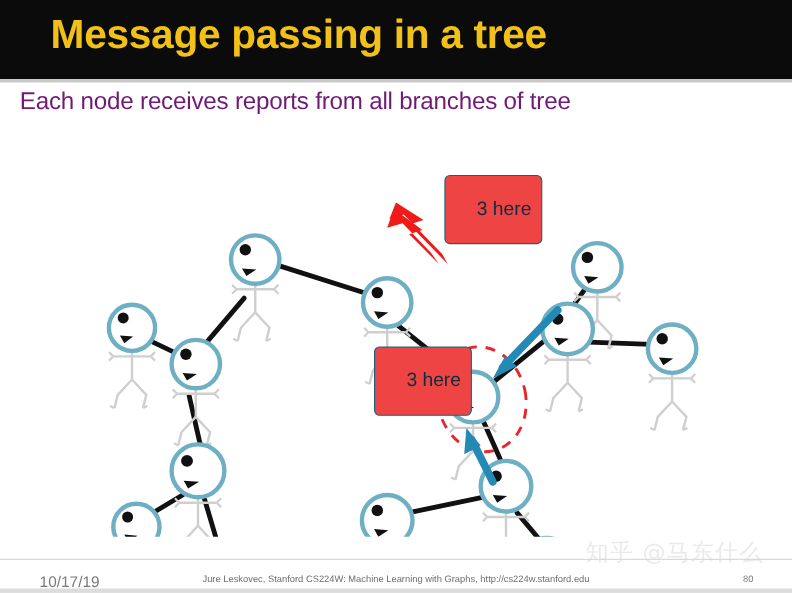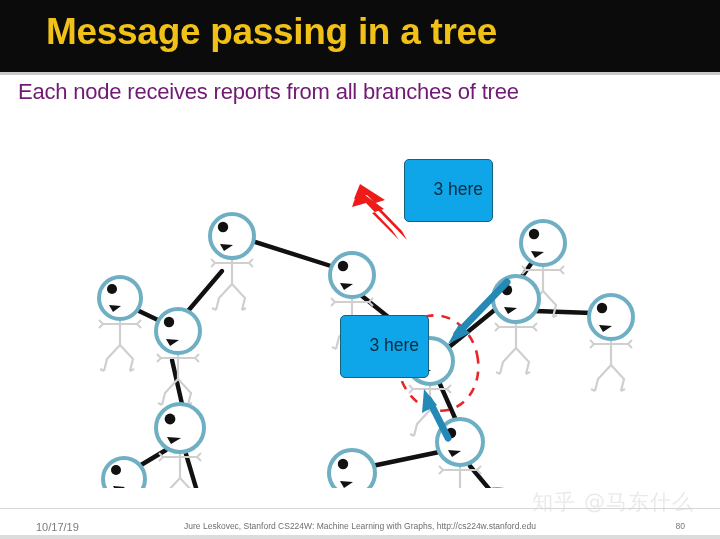--- a/index.html
+++ b/index.html
@@ -58,21 +58,21 @@
     position: absolute;
     left: 0; top: 108px;
     width: 720px;
     height: 380px;
   }
   #diagram svg { display: block; }
 
   
   .callout {
     position: absolute;
-    background: #0ea5e9;
+    background: #ef4444;
     border: 1.6px solid #14627f;
     border-radius: 5px;
     color: #0e2c3c;
     font-size: 17.5px;
     line-height: 1.02;
     padding: 3px 9px 4px 9px;
     white-space: pre;
     box-sizing: border-box;
     font-family: "Liberation Sans", sans-serif;
   }
@@ -85,21 +85,21 @@
   #footer-rule {
     position: absolute;
     left: 0; top: 508px;
     width: 720px;
     height: 1px;
     background: #d6d6d6;
   }
   #footer-date {
     position: absolute;
     left: 36px; top: 521px;
-    font-size: 11px;
+    font-size: 14px;
     color: #7a7a7a;
   }
   #footer-center {
     position: absolute;
     left: 0; top: 521px;
     width: 720px;
     text-align: center;
     font-size: 8.5px;
     color: #6e6e6e;
   }

